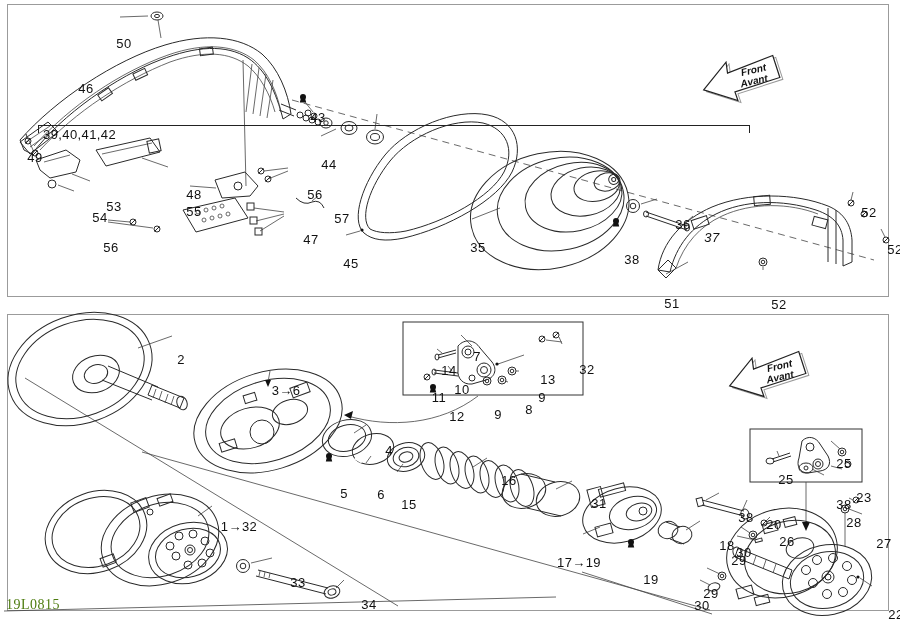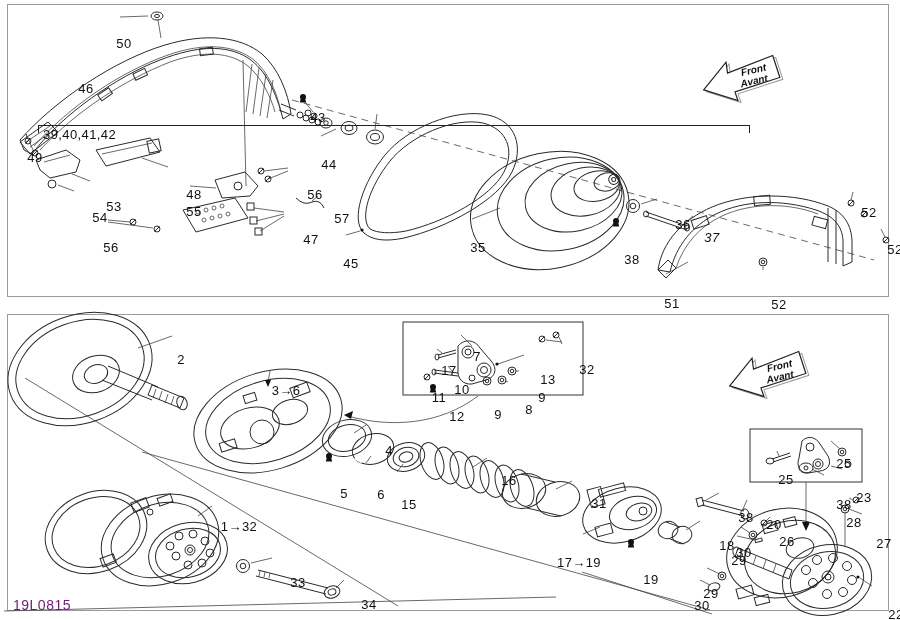--- a/index.html
+++ b/index.html
@@ -9,21 +9,21 @@
   #panel-top{left:7px;top:4px;width:880px;height:291px;}
   #panel-bottom{left:7px;top:314px;width:880px;height:295px;}
   #art{position:absolute;left:0;top:0;width:900px;height:620px;}
   #callout-layer{position:absolute;left:16px;top:0;width:712px;height:620px;pointer-events:none;margin-top:26px;}
   .callout{position:absolute;transform:translate(-50%,-50%);font-size:13px;color:#111;
            white-space:nowrap;letter-spacing:.4px;line-height:1;}
   .bracketed{border-top:1px solid #222;padding:2px 5px 0;position:relative;}
   .bracketed::before,.bracketed::after{content:"";position:absolute;top:0;width:1px;height:7px;background:#222;}
   .bracketed::before{left:0;}
   .bracketed::after{right:0;}
-  #part-code{position:absolute;left:13px;top:597px;font-size:14px;color:#701a75;letter-spacing:.5px;}
+  #part-code{position:absolute;left:6px;top:597px;font-size:14px;color:#4d7c0f;letter-spacing:.5px;font-family:Liberation Serif, serif;}
   svg{display:block;}
   .ln{stroke:#2a2a2a;stroke-width:1;fill:none;}
   .thin{stroke:#444;stroke-width:.8;fill:none;}
   .arrowtxt{font-size:10px;font-weight:bold;font-style:italic;fill:#111;}
 </style>
 </head>
 <body>
 
 <div class="panel" id="panel-top"></div>
 <div class="panel" id="panel-bottom"></div>
@@ -451,21 +451,21 @@
     <div class="callout" style="left: 616px; top: 233px;">38</div>
     <div class="callout" style="left: 667px; top: 198px;">36</div>
     <div class="callout" style="left: 696px; top: 211px; font-style: italic;">37</div>
     <div class="callout" style="left: 656px; top: 277px;">51</div>
     <div class="callout" style="left: 853px; top: 186px;">52</div>
     <div class="callout" style="left: 879px; top: 223px;">52</div>
     <div class="callout" style="left: 763px; top: 278px;">52</div>
     <div class="callout" style="left: 165px; top: 333px;">2</div>
     <div class="callout" style="left: 270px; top: 364px;">3→6</div>
     <div class="callout" style="left: 461px; top: 330px;">7</div>
-    <div class="callout" style="left: 433px; top: 344px;">17</div>
+    <div class="callout" style="left: 433px; top: 344px;">14</div>
     <div class="callout" style="left: 571px; top: 343px;">32</div>
     <div class="callout" style="left: 532px; top: 353px;">13</div>
     <div class="callout" style="left: 446px; top: 363px;">10</div>
     <div class="callout" style="left: 423px; top: 371px;">11</div>
     <div class="callout" style="left: 526px; top: 371px;">9</div>
     <div class="callout" style="left: 513px; top: 383px;">8</div>
     <div class="callout" style="left: 482px; top: 388px;">9</div>
     <div class="callout" style="left: 441px; top: 390px;">12</div>
     <div class="callout" style="left: 373px; top: 424px;">4</div>
     <div class="callout" style="left: 328px; top: 467px;">5</div>

